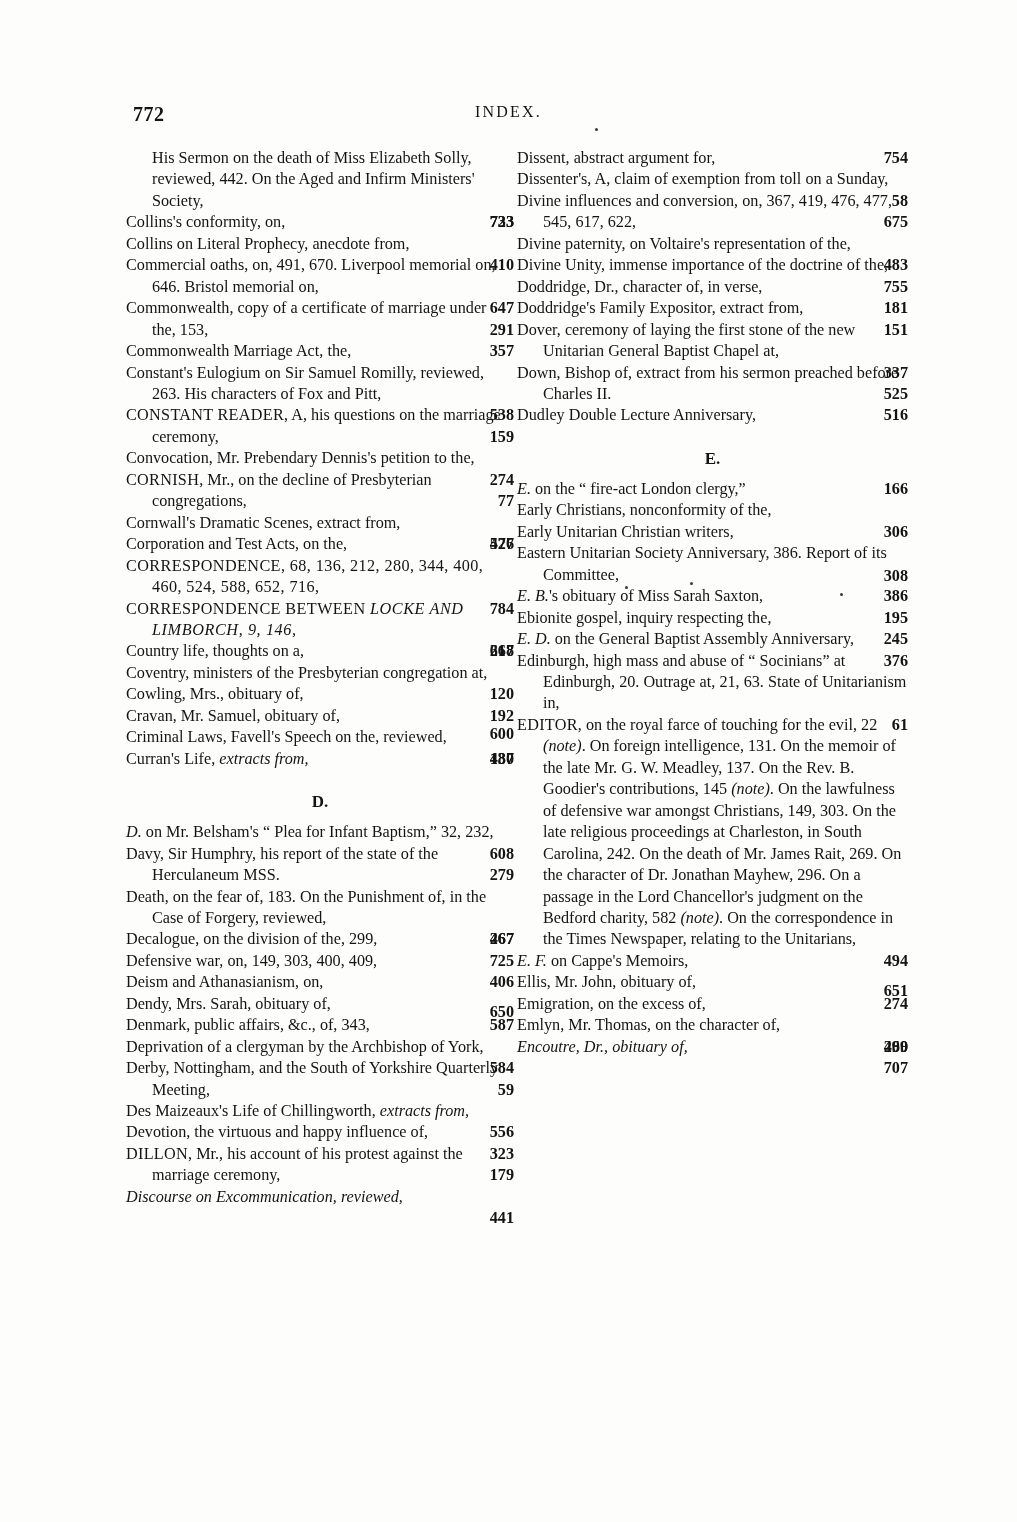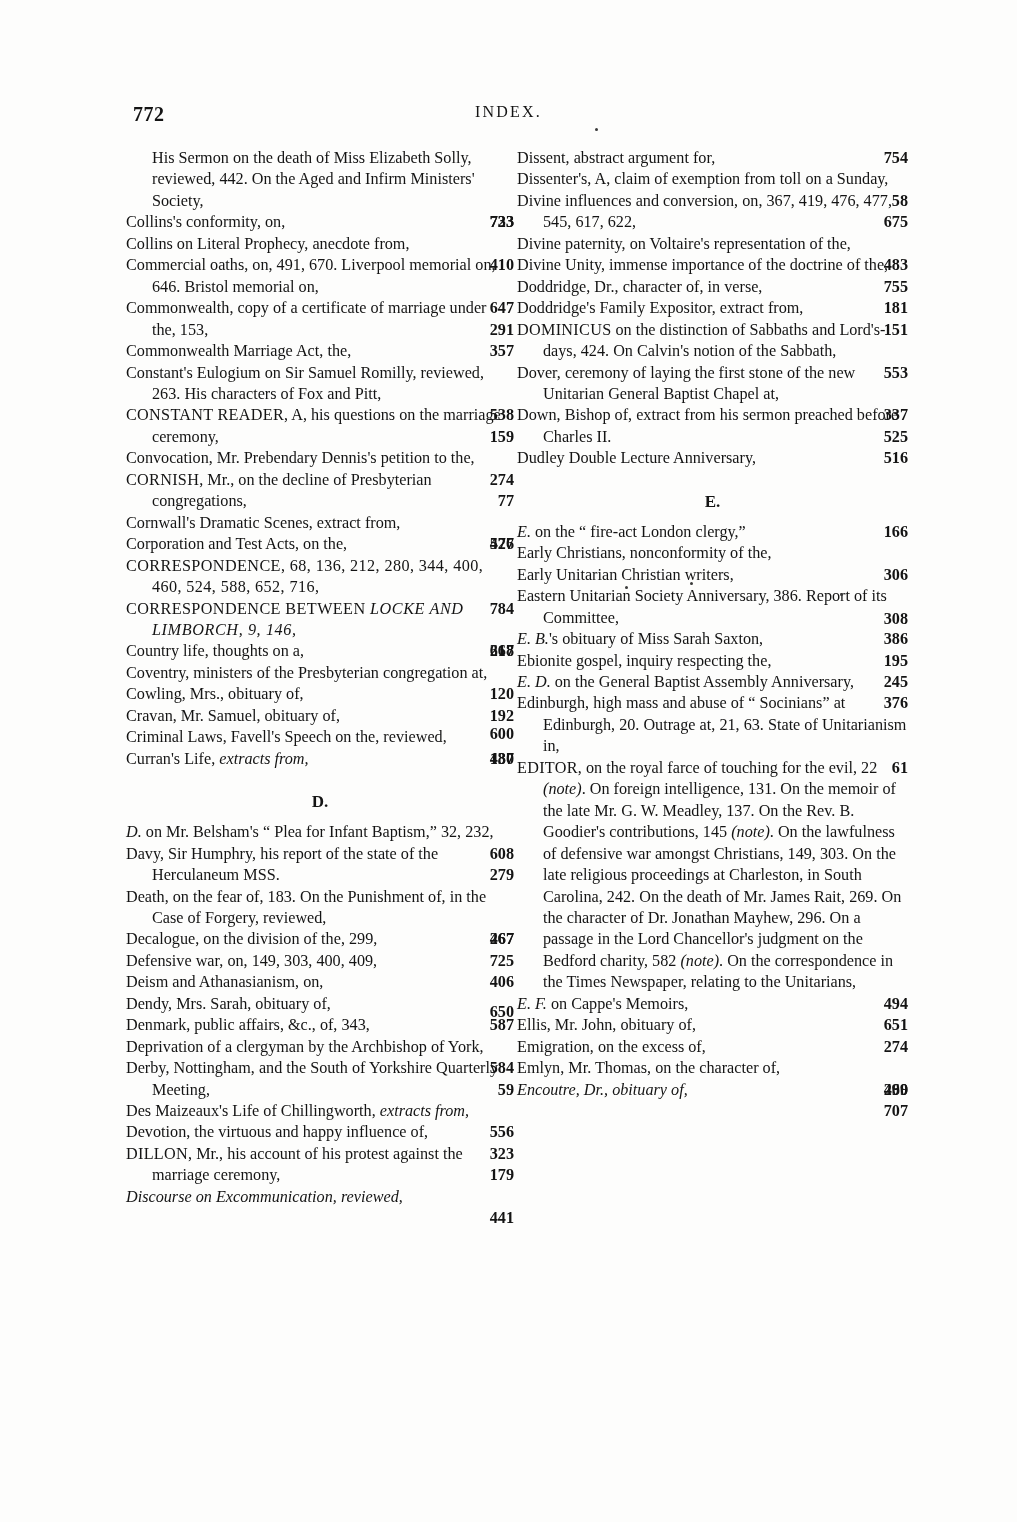--- a/index.html
+++ b/index.html
@@ -287,24 +287,20 @@
         </div>
         <div class="entry">
           <span class="body"><span>Doddridge, Dr., character of, in verse,</span></span>
           <span class="pageref" style="top: 21.45px;">181</span>
         </div>
         <div class="entry">
           <span class="body"><span>Doddridge's Family Expositor, extract from,</span></span>
           <span class="pageref" style="top: 21.45px; margin-left: 28px;">151</span>
         </div>
         <div class="entry">
-          <span class="body"><span class="sc">DOMINICUS</span><span> on the distinction of Sabbaths and Lord's-days, 424. On Calvin's notion of the Sabbath,</span></span>
-          <span class="pageref" style="top: 42.9px;">553</span>
-        </div>
-        <div class="entry">
           <span class="body"><span>Dover, ceremony of laying the first stone of the new Unitarian General Baptist Chapel at,</span></span>
           <span class="pageref" style="top: 42.9px; text-align: right;">337</span>
         </div>
         <div class="entry">
           <span class="body"><span>Down, Bishop of, extract from his sermon preached before Charles II.</span></span>
           <span class="pageref" style="top: 21.45px;">525</span>
         </div>
         <div class="entry">
           <span class="body"><span>Dudley Double Lecture Anniversary,</span></span>
           <span class="pageref" style="top: 0px;">516</span>
@@ -347,21 +343,21 @@
         <div class="entry">
           <span class="body"><span class="sc">EDITOR</span><span>, on the royal farce of touching for the evil, 22 </span><span class="ital">(note)</span><span>. On foreign intelligence, 131. On the memoir of the late Mr. G. W. Meadley, 137. On the Rev. B. Goodier's contributions, 145 </span><span class="ital">(note)</span><span>. On the lawfulness of defensive war amongst Christians, 149, 303. On the late religious proceedings at Charleston, in South Carolina, 242. On the death of Mr. James Rait, 269. On the character of Dr. Jonathan Mayhew, 296. On a passage in the Lord Chancellor's judgment on the Bedford charity, 582 </span><span class="ital">(note)</span><span>. On the correspondence in the Times Newspaper, relating to the Unitarians,</span></span>
           <span class="pageref" style="top: 343.2px;">707</span>
         </div>
         <div class="entry">
           <span class="body"><span class="ital">E. F.</span><span> on Cappe's Memoirs,</span></span>
           <span class="pageref" style="top: 0px;">494</span>
         </div>
         <div class="entry">
           <span class="body"><span>Ellis, Mr. John, obituary of,</span></span>
-          <span class="pageref" style="top: 0px; margin-left: 36px;">651</span>
+          <span class="pageref" style="top: 9px; margin-left: 36px;">651</span>
         </div>
         <div class="entry">
           <span class="body"><span>Emigration, on the excess of,</span></span>
           <span class="pageref" style="top: 0px;">274</span>
         </div>
         <div class="entry">
           <span class="body"><span>Emlyn, Mr. Thomas, on the character of,</span></span>
           <span class="pageref" style="top: 21.45px;">490</span>
         </div>
         <div class="entry">

